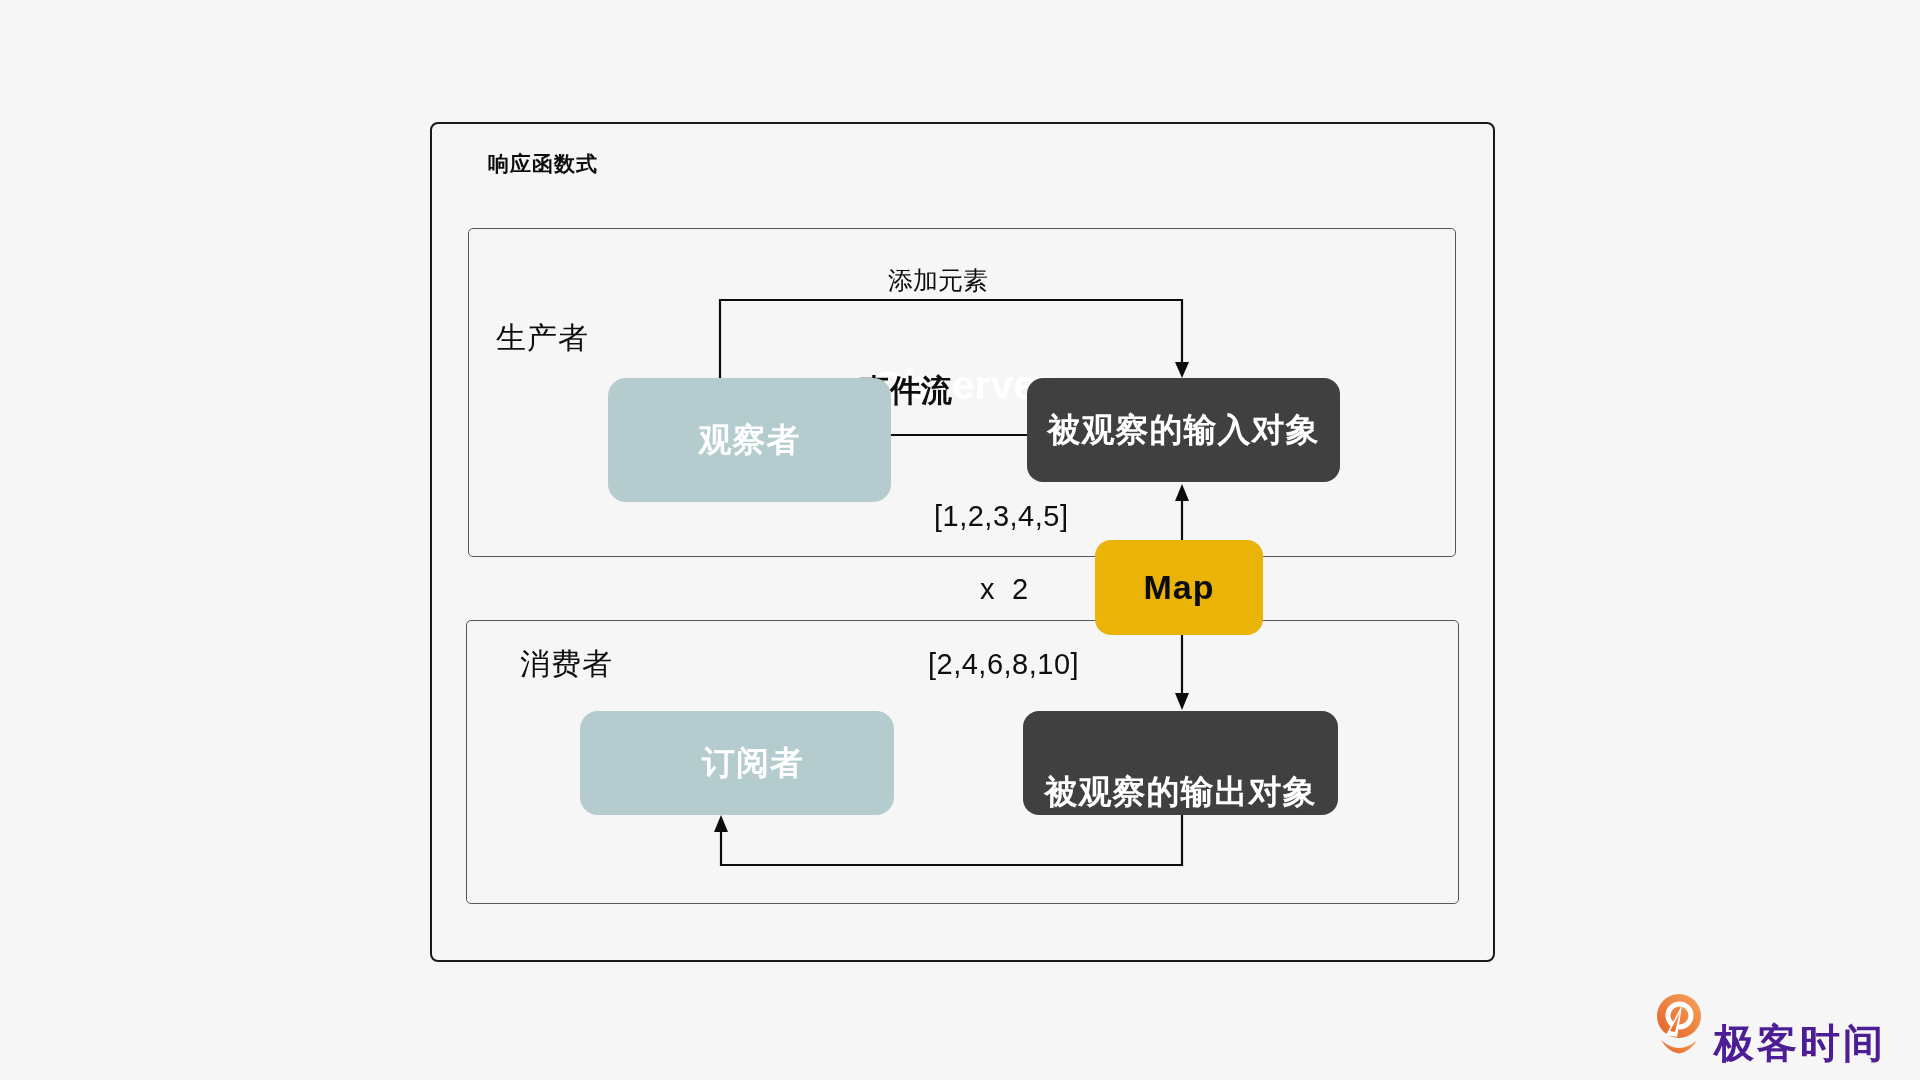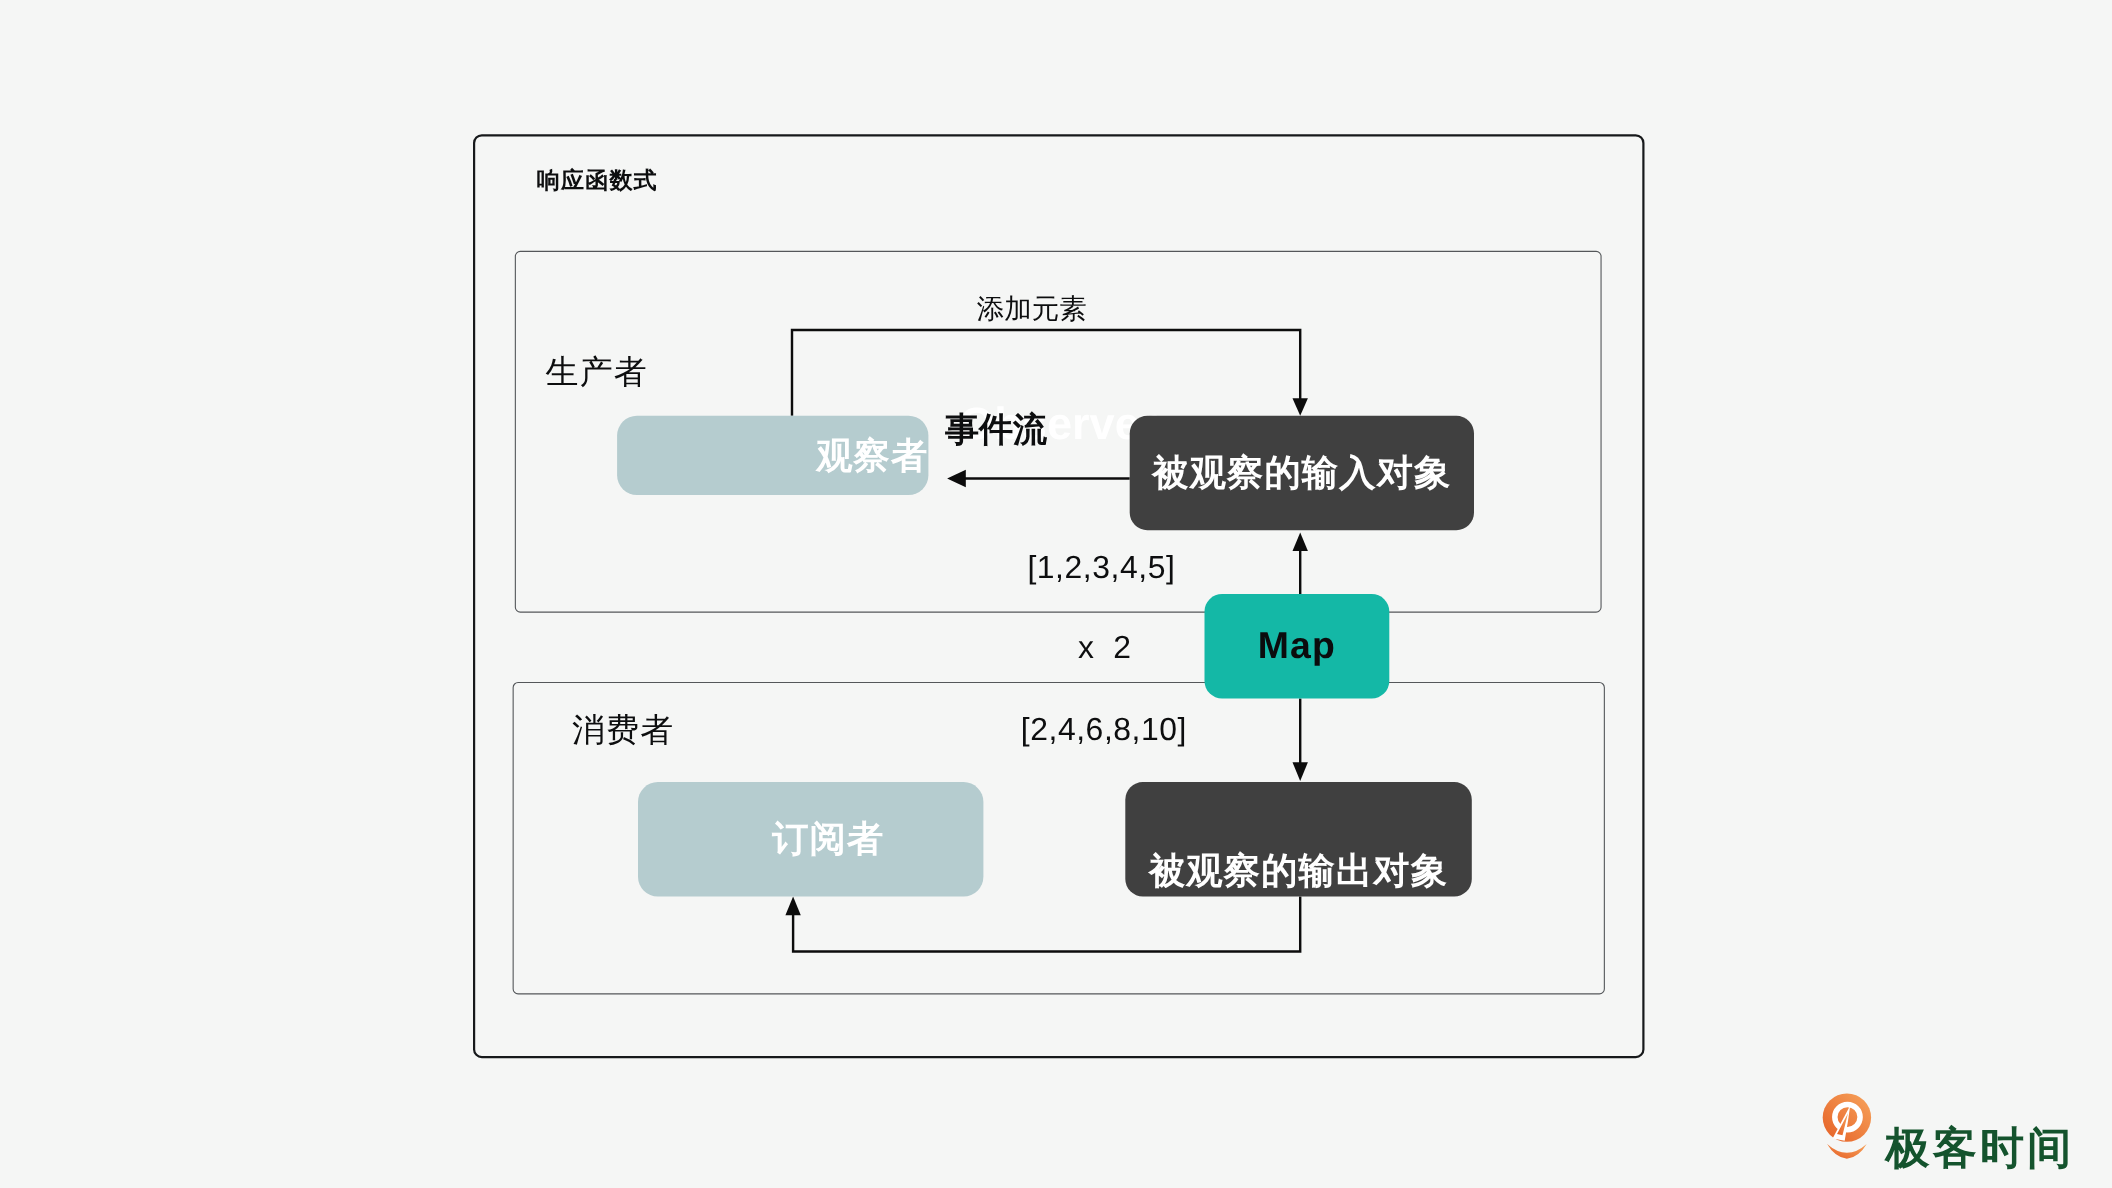--- a/index.html
+++ b/index.html
@@ -26,22 +26,22 @@
   .producer-label{left:496px;top:318px;}
   .consumer-label{left:496px;top:644px;margin-left:24px;}
   
   .node{
     display:flex;align-items:center;justify-content:center;
     color:#ffffff;font-weight:bold;font-size:33px;letter-spacing:1px;
     z-index:5;
   }
   .node-light{background:#b5cccf;border-radius:18px;}
   .node-dark{background:#404040;border-radius:16px;}
-  .node-green{background:#14b8a6;border-radius:16px;color:#0b0c0d;}
-  .observer-node{left:561px;top:378px;width:283px;height:72px;justify-content:flex-end;}
+  .node-green{background:#eab308;border-radius:16px;color:#0b0c0d;}
+  .observer-node{left:608px;top:378px;width:283px;height:124px;}
   .input-node{left:1027px;top:378px;width:313px;height:104px;}
   .map-node{left:1095px;top:540px;width:168px;height:95px;font-size:34px;}
   .subscriber-node{left:580px;top:711px;width:282px;height:104px;padding-left:32px;}
   .output-node{left:1023px;top:711px;width:315px;height:104px;align-items:flex-end;}
   
   .flow-label{z-index:4;}
   .ghost-text{
     left:872px;top:362px;font-size:41px;font-weight:bold;color:#ffffff;
     z-index:2;letter-spacing:0px;
   }
@@ -51,21 +51,21 @@
   .input-list-label{left:934px;top:500px;}
   .transform-label{left:980px;top:573px;white-space:pre;}
   .output-list-label{left:928px;top:648px;}
   
   .arrows{left:0;top:0;width:1920px;height:1080px;z-index:3;pointer-events:none;}
   .arrows polyline,.arrows line{fill:none;stroke:#0c0c0c;stroke-width:2.2px;}
   .arrows polygon{fill:#0c0c0c;stroke:none;}
   
   .brand{left:1656px;top:992px;width:240px;height:66px;display:flex;align-items:center;z-index:6;}
   .brand-icon{width:46px;height:64px;margin-right:12px;}
-  .brand-text{font-size:40px;font-weight:bold;color:#14532d;letter-spacing:3px;margin-top:36px;}
+  .brand-text{font-size:40px;font-weight:bold;color:#4c1d95;letter-spacing:3px;margin-top:36px;}
 </style>
 </head>
 <body>
 
 <div class="stage">
 
   <div class="abs outer-frame"></div>
   <div class="abs section-frame producer-frame"></div>
   <div class="abs section-frame consumer-frame"></div>
 

